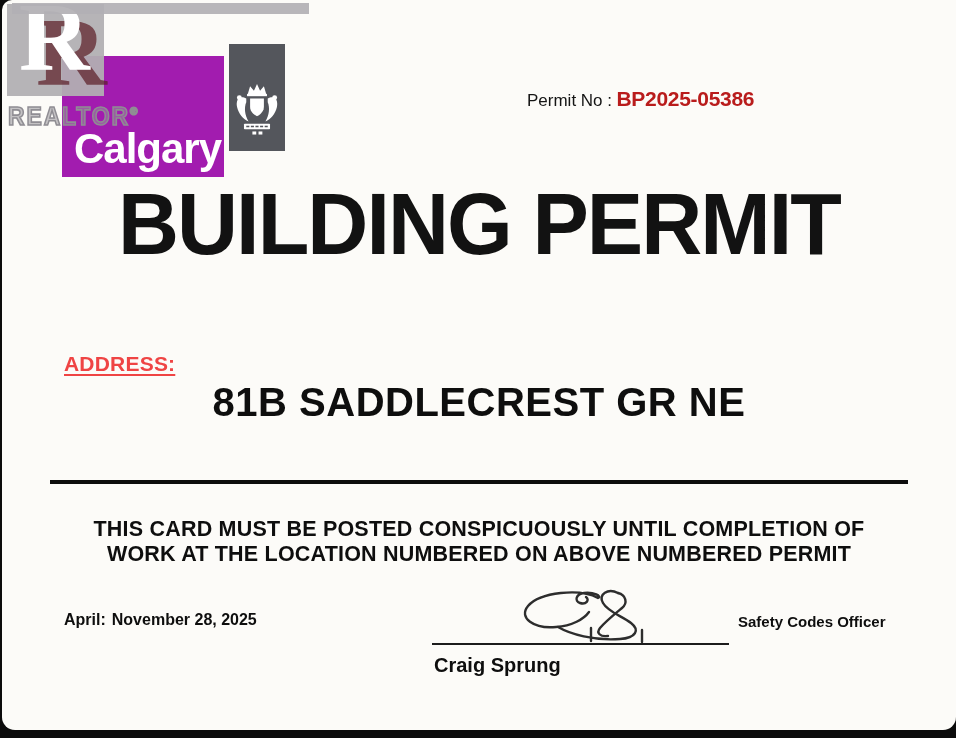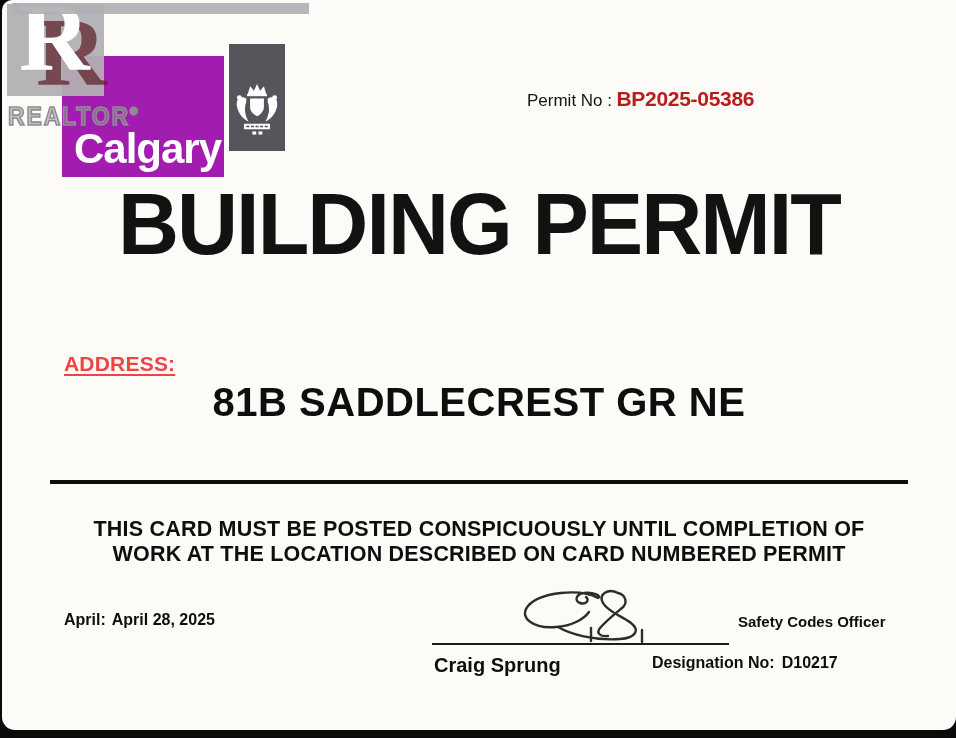--- a/index.html
+++ b/index.html
@@ -181,37 +181,34 @@
   </div>
 
   <div class="title">BUILDING PERMIT</div>
 
   <div class="address-label">ADDRESS:</div>
   <div class="address-value">81B SADDLECREST GR NE</div>
 
   <div class="divider"></div>
   <div class="notice">
     <div>THIS CARD MUST BE POSTED CONSPICUOUSLY UNTIL COMPLETION OF</div>
-    <div>WORK AT THE LOCATION DESCRIBED ON CARD NUMBERED PERMIT</div>
+    <div>WORK AT THE LOCATION NUMBERED ON ABOVE NUMBERED PERMIT</div>
   </div>
 
   <div class="date-line">
-    <span>April:</span><span class="gap"></span><span>April 28, 2025</span>
+    <span>April:</span><span class="gap"></span><span>November 28, 2025</span>
   </div>
 
   <svg class="signature-svg" width="185" height="62" viewBox="0 0 185 62">
     <g fill="none" stroke="#2d2d2d" stroke-width="2.4" stroke-linecap="round">
       <path d="M96,11 C100,14 96,19 90,17 C84,15 86,8 94,7 C104,6 112,10 108,12 C90,2 50,6 38,20 C28,32 44,43 66,41 C82,40 94,33 99,26"></path>
       <path d="M128,7 C118,2 108,8 113,17 C118,26 132,30 141,37 C150,44 146,52 130,53 C104,55 80,48 68,41"></path>
       <path d="M128,7 C136,9 138,17 132,22 C126,27 116,35 110,42 C106,47 110,51 118,50"></path>
       <path d="M101,42 L101,55"></path>
       <path d="M152,44 L152,56"></path>
     </g>
   </svg>
   <div class="sig-line"></div>
 
   <div class="officer-title">Safety Codes Officer</div>
   <div class="officer-name">Craig Sprung</div>
-  <div class="designation-line">
-    <span>Designation No:</span><span class="gap"></span><span>D10217</span>
-  </div>
 
 </div>
 
 </body></html>

